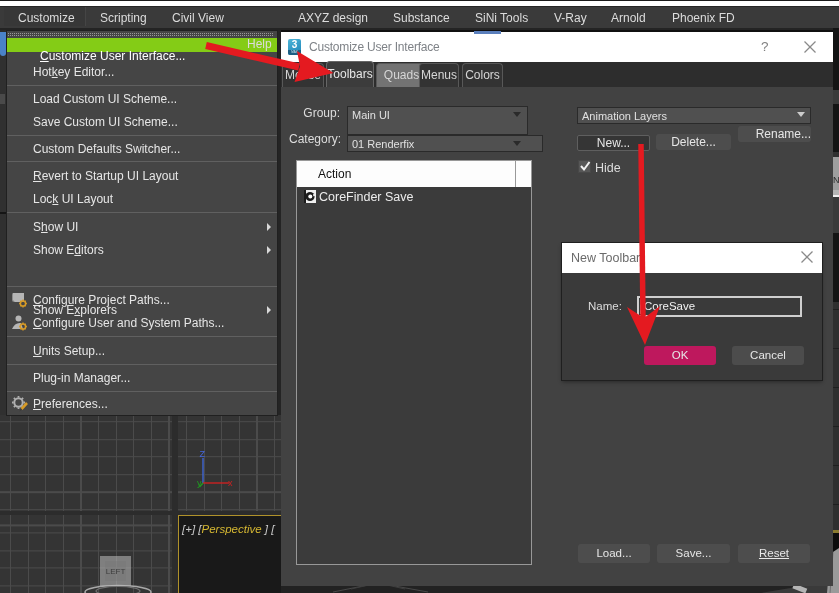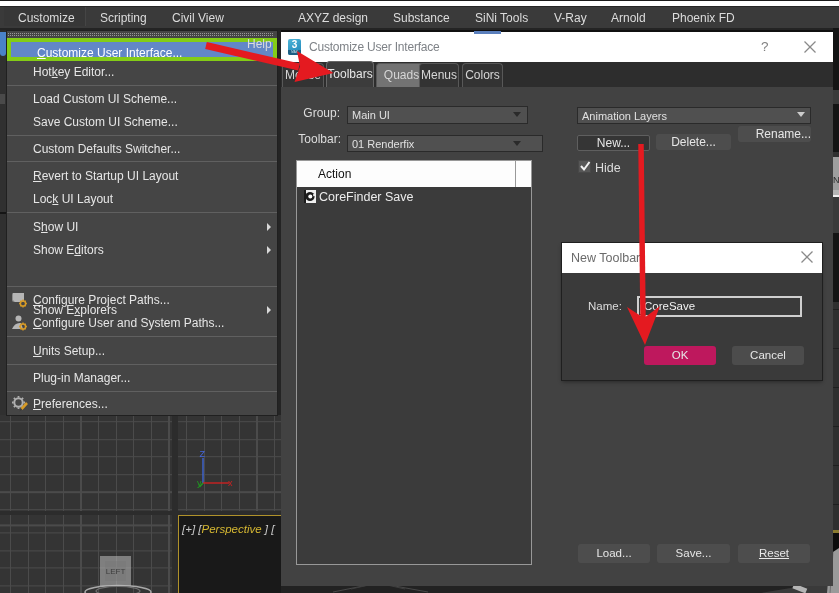--- a/index.html
+++ b/index.html
@@ -102,23 +102,23 @@
 </svg>
 
 <div class="abs" style="left:281px;top:62px;width:552px;height:25px;background:#2d2d2d;"></div>
 <div class="abs" style="left:282px;top:63px;width:42px;height:24px;background:#333;border:1px solid #585858;border-bottom:none;border-radius:4px 4px 0 0;color:#d6d6d6;font-size:12px;text-align:center;line-height:22px;box-sizing:border-box;">Mouse</div>
 <div class="abs" style="left:326px;top:61px;width:48px;height:26px;background:#3c3c3c;border:1px solid #666;border-bottom:none;border-radius:4px 4px 0 0;color:#e6e6e6;font-size:12px;text-align:center;line-height:24px;box-sizing:border-box;">Toolbars</div>
 <div class="abs" style="left:376px;top:63px;width:51px;height:24px;background:#737373;border:1px solid #585858;border-bottom:none;border-radius:4px 4px 0 0;color:#d6d6d6;font-size:12px;text-align:center;line-height:22px;box-sizing:border-box;">Quads</div>
 <div class="abs" style="left:419px;top:63px;width:40px;height:24px;background:#333;border:1px solid #585858;border-bottom:none;border-radius:4px 4px 0 0;color:#d6d6d6;font-size:12px;text-align:center;line-height:22px;box-sizing:border-box;">Menus</div>
 <div class="abs" style="left:462px;top:63px;width:41px;height:24px;background:#333;border:1px solid #585858;border-bottom:none;border-radius:4px 4px 0 0;color:#d6d6d6;font-size:12px;text-align:center;line-height:22px;box-sizing:border-box;">Colors</div>
 
 <div class="lbl" style="left:260px;top:106px;width:80px;text-align:right;">Group:</div>
-<div class="ddown" style="left:347px;top:106px;width:181px;height:18px;line-height:16px;padding-left:4px;">Main UI</div>
+<div class="ddown" style="left:347px;top:106px;width:181px;height:29px;line-height:16px;padding-left:4px;">Main UI</div>
 <div class="abs" style="left:513px;top:112px;width:0;height:0;border-top:5px solid #2a2a2a;border-left:4px solid transparent;border-right:4px solid transparent;"></div>
-<div class="lbl" style="left:260px;top:132px;width:81px;text-align:right;">Toolbar:</div>
+<div class="lbl" style="left:260px;top:132px;width:81px;text-align:right;">Category:</div>
 <div class="ddown" style="left:347px;top:135px;width:196px;height:17px;line-height:16px;padding-left:4px;">01 Renderfix</div>
 <div class="abs" style="left:513px;top:141px;width:0;height:0;border-top:5px solid #2a2a2a;border-left:4px solid transparent;border-right:4px solid transparent;"></div>
 
 <div class="abs" style="left:296px;top:160px;width:236px;height:405px;background:#3b3b3b;border:1px solid #989898;box-sizing:border-box;"></div>
 <div class="abs" style="left:297px;top:161px;width:234px;height:26px;background:#fdfdfd;color:#111;font-size:12px;line-height:26px;padding-left:21px;box-sizing:border-box;">Action</div>
 <div class="abs" style="left:515px;top:161px;width:1px;height:26px;background:#999;"></div>
 <svg class="abs" style="left:304px;top:190px;" width="13" height="13">
   <rect x="0" y="0" width="12" height="13" fill="#f0f0f0"></rect>
   <rect x="0" y="0" width="2" height="13" fill="#1d1d1d"></rect>
   <circle cx="6" cy="6.5" r="4.6" fill="#1d1d1d"></circle>
@@ -144,21 +144,21 @@
 <div class="btn" style="left:657px;top:544px;width:73px;height:19px;line-height:19px;font-size:11.5px;">Save...</div>
 <div class="btn" style="left:738px;top:544px;width:72px;height:19px;line-height:19px;font-size:11.5px;text-decoration:underline;">Reset</div>
 
 <div class="abs" style="left:6px;top:30px;width:272px;height:386px;background:#454545;border:1px solid #202020;box-sizing:border-box;"></div>
 
 <div class="abs" style="left:8px;top:32px;width:266px;height:6px;
   background-image:repeating-linear-gradient(to right,#999 0,#999 1px,transparent 1px,transparent 2px),
                    repeating-linear-gradient(to right,#999 0,#999 1px,transparent 1px,transparent 2px);
   background-size:2px 1px,2px 1px;background-position:0 1px,0 3px;background-repeat:repeat-x;"></div>
 
-<div class="mi" style="top:38px;height:23px;background:#6287c7;border:4px solid #84cc16;box-sizing:border-box;color:#fff;"><u>C</u>ustomize User Interface...</div>
+<div class="mi" style="top:38px;height:14px;background:#6287c7;border:7px solid #84cc16;box-sizing:border-box;color:#fff;"><u>C</u>ustomize User Interface...</div>
 <div class="mi" style="top:61px;">Hot<u>k</u>ey Editor...</div>
 <div class="sep" style="top:85px;"></div>
 <div class="mi" style="top:88px;">Load Custom UI Scheme...</div>
 <div class="mi" style="top:111px;">Save Custom UI Scheme...</div>
 <div class="sep" style="top:135px;"></div>
 <div class="mi" style="top:138px;">Custom Defaults Switcher...</div>
 <div class="sep" style="top:161px;"></div>
 <div class="mi" style="top:165px;"><u>R</u>evert to Startup UI Layout</div>
 <div class="mi" style="top:188px;">Loc<u>k</u> UI Layout</div>
 <div class="sep" style="top:212px;"></div>

